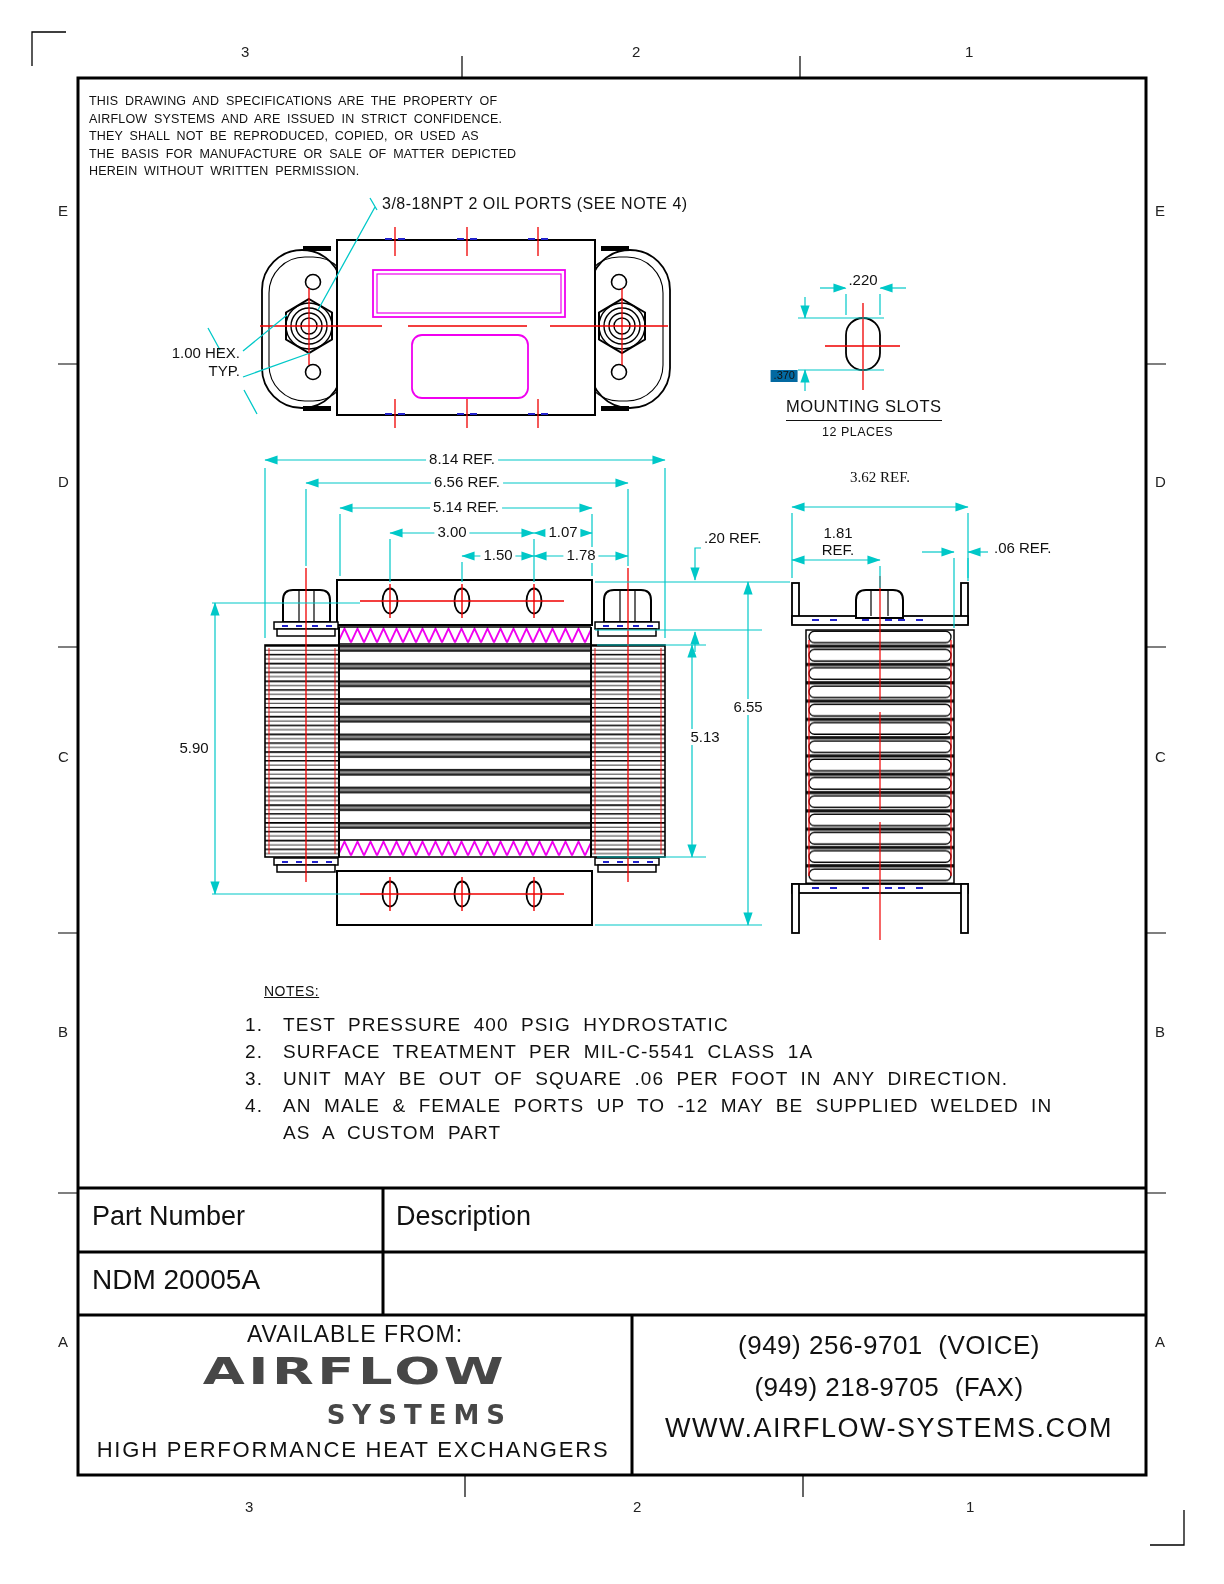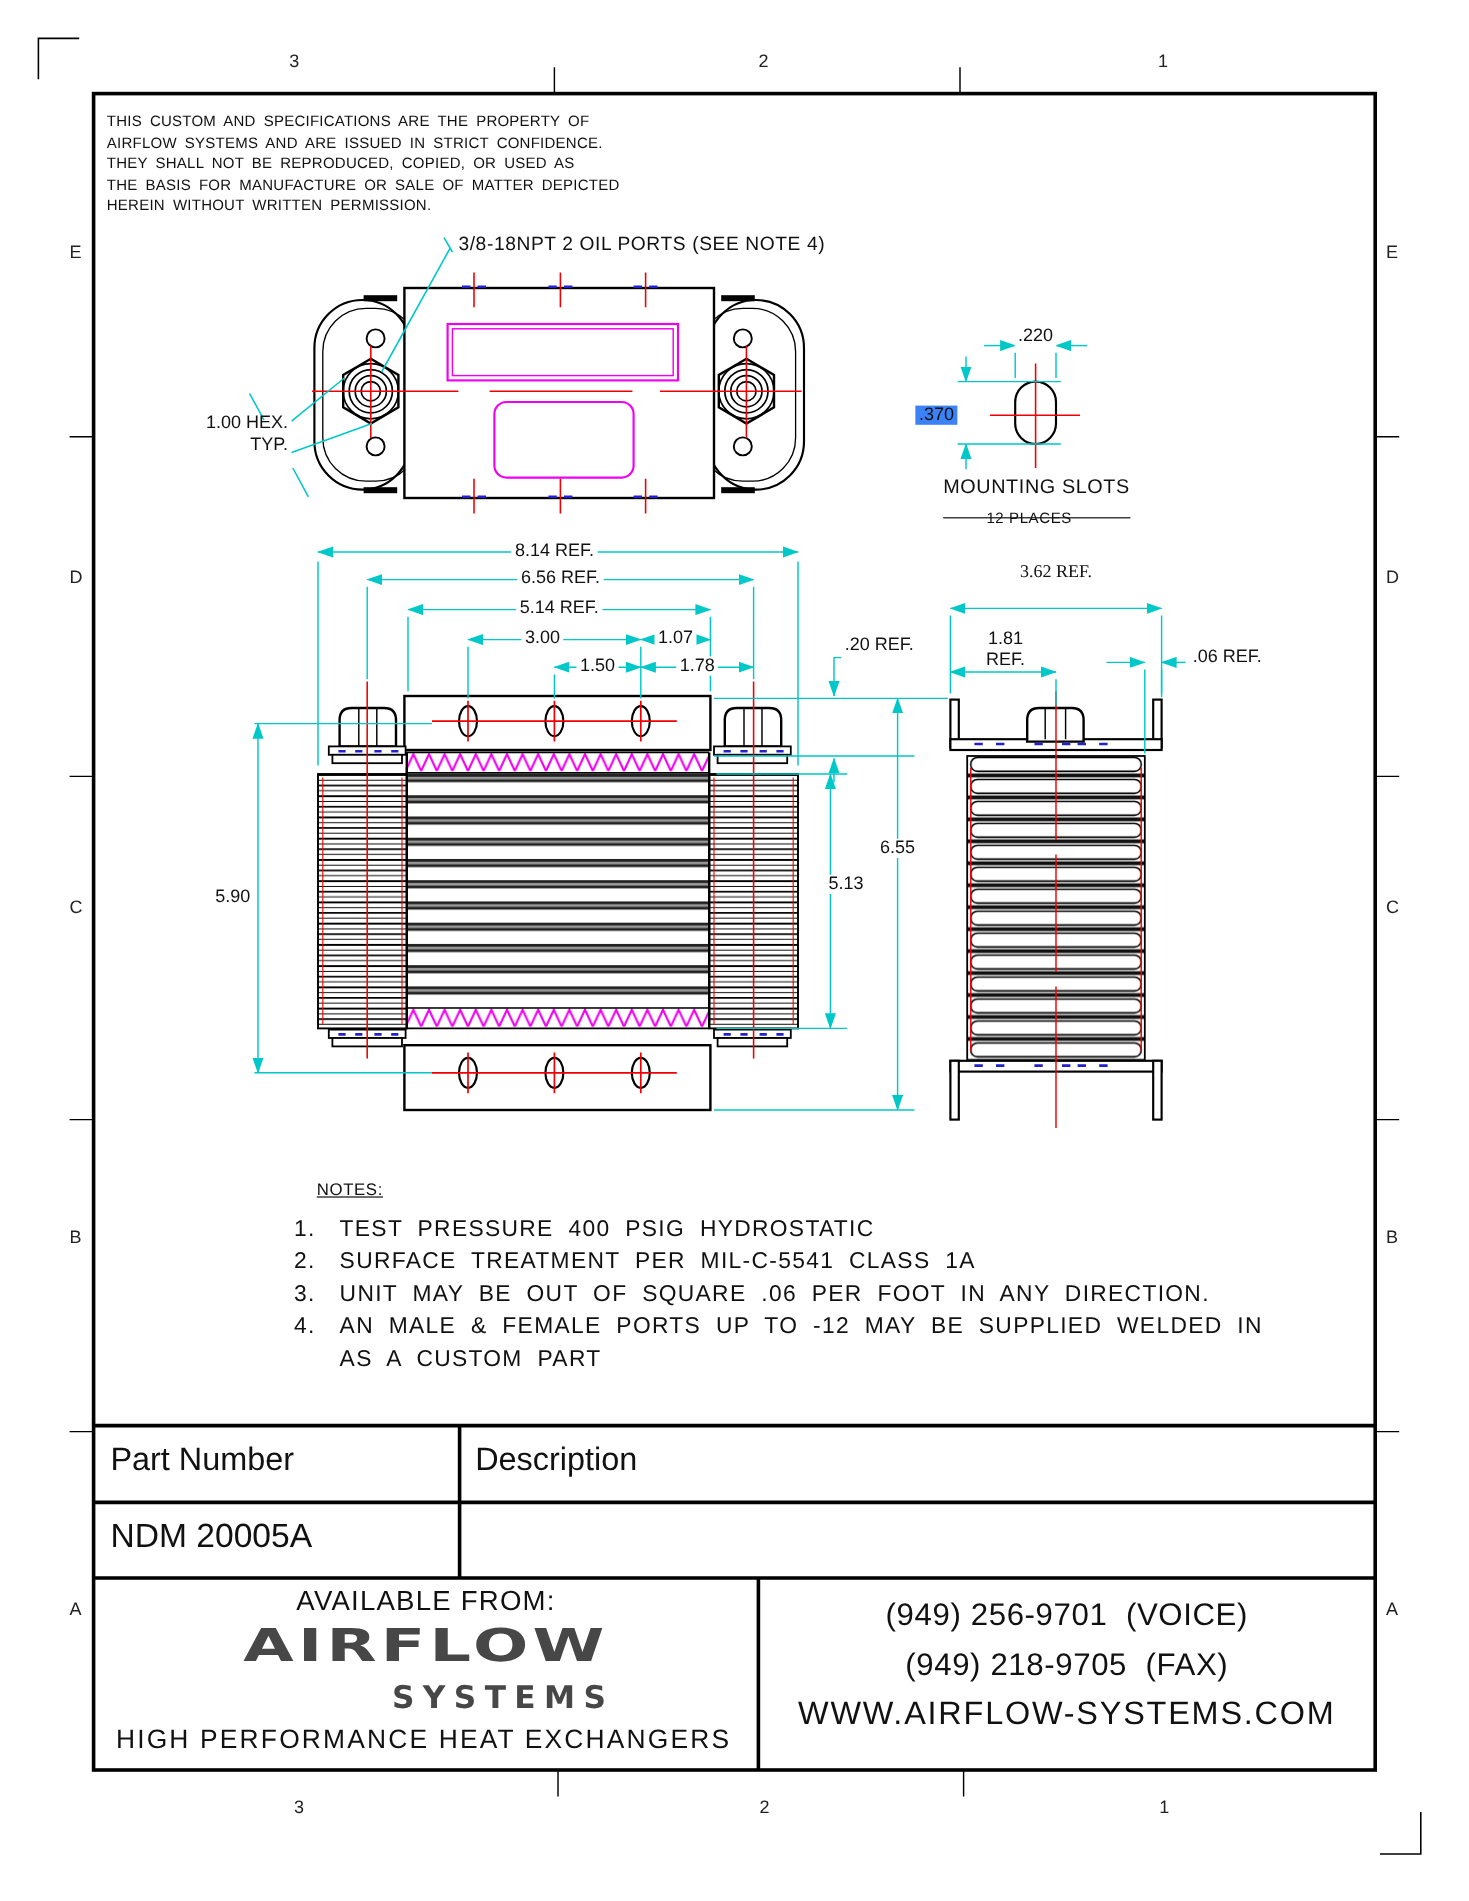--- a/index.html
+++ b/index.html
@@ -3,26 +3,26 @@
 <meta charset="utf-8">
 <style>
   html,body{margin:0;padding:0;background:#ffffff;}
   #sheet{position:relative;width:1224px;height:1584px;background:#fff;
          font-family:"Liberation Sans",sans-serif;color:#111;overflow:hidden;}
   #sheet svg{position:absolute;left:0;top:0;}
   .lbl{position:absolute;white-space:nowrap;line-height:1.05;color:#111;}
   .zone{font-size:15px;color:#222;}
   .dim{font-size:15px;background:#fff;padding:0 3px;transform:translateX(-50%);}
   .dimL{font-size:15px;background:#fff;padding:0 3px;}
-  .dimR{font-size:15px;background:#3b82f6;padding:0 3px;transform:translateX(-100%);}
+  .dimR{font-size:11px;background:#0369a1;padding:0 3px;transform:translateX(-100%);margin-top:32px;}
   .callout{font-size:16px;letter-spacing:.5px;}
   .hexlbl{font-size:15px;width:74px;text-align:right;}
   .disc{font-size:12.5px;line-height:17.6px;letter-spacing:.2px;word-spacing:3px;}
   .disc span{display:block;}
-  .slot-title{font-size:16.5px;letter-spacing:.5px;border-bottom:1.5px solid #111;padding-bottom:16px;}
+  .slot-title{font-size:16.5px;letter-spacing:.5px;border-bottom:1.5px solid #111;padding-bottom:5px;}
   .slot-places{font-size:12.5px;letter-spacing:.5px;}
   .notes-title{font-size:14px;text-decoration:underline;letter-spacing:.5px;}
   .note-row{position:absolute;left:245px;font-size:19px;letter-spacing:1.1px;word-spacing:6px;white-space:nowrap;}
   .note-num{display:inline-block;width:38px;}
   .tb-head{font-size:27px;text-align:right;}
   .tb-val{font-size:28px;}
   .center{transform:translateX(-50%);text-align:center;}
   .avail{font-size:23px;letter-spacing:1px;}
   .logo1{font-family:"DejaVu Sans",sans-serif;font-weight:800;font-size:46px;
          letter-spacing:3px;color:#474747;transform:translateX(-50%) scaleY(.82) scaleX(1.18);}
@@ -255,21 +255,21 @@
 <div class="lbl zone" style="left:58px;top:749px;">C</div>
 <div class="lbl zone" style="left:58px;top:1024px;">B</div>
 <div class="lbl zone" style="left:58px;top:1334px;">A</div>
 <div class="lbl zone" style="left:1155px;top:203px;">E</div>
 <div class="lbl zone" style="left:1155px;top:474px;">D</div>
 <div class="lbl zone" style="left:1155px;top:749px;">C</div>
 <div class="lbl zone" style="left:1155px;top:1024px;">B</div>
 <div class="lbl zone" style="left:1155px;top:1334px;">A</div>
 
 <div class="lbl disc" style="left:89px;top:93px;">
-  <span>THIS CUSTOM AND SPECIFICATIONS ARE THE PROPERTY OF</span>
+  <span>THIS DRAWING AND SPECIFICATIONS ARE THE PROPERTY OF</span>
   <span>AIRFLOW SYSTEMS AND ARE ISSUED IN STRICT CONFIDENCE.</span>
   <span>THEY SHALL NOT BE REPRODUCED, COPIED, OR USED AS</span>
   <span>THE BASIS FOR MANUFACTURE OR SALE OF MATTER DEPICTED</span>
   <span>HEREIN WITHOUT WRITTEN PERMISSION.</span>
 </div>
 
 <div class="lbl callout" style="left:382px;top:196px;">3/8-18NPT 2 OIL PORTS (SEE NOTE 4)</div>
 <div class="lbl hexlbl" style="left:166px;top:345px;">1.00 HEX.</div>
 <div class="lbl hexlbl" style="left:166px;top:363px;">TYP.</div>
 

